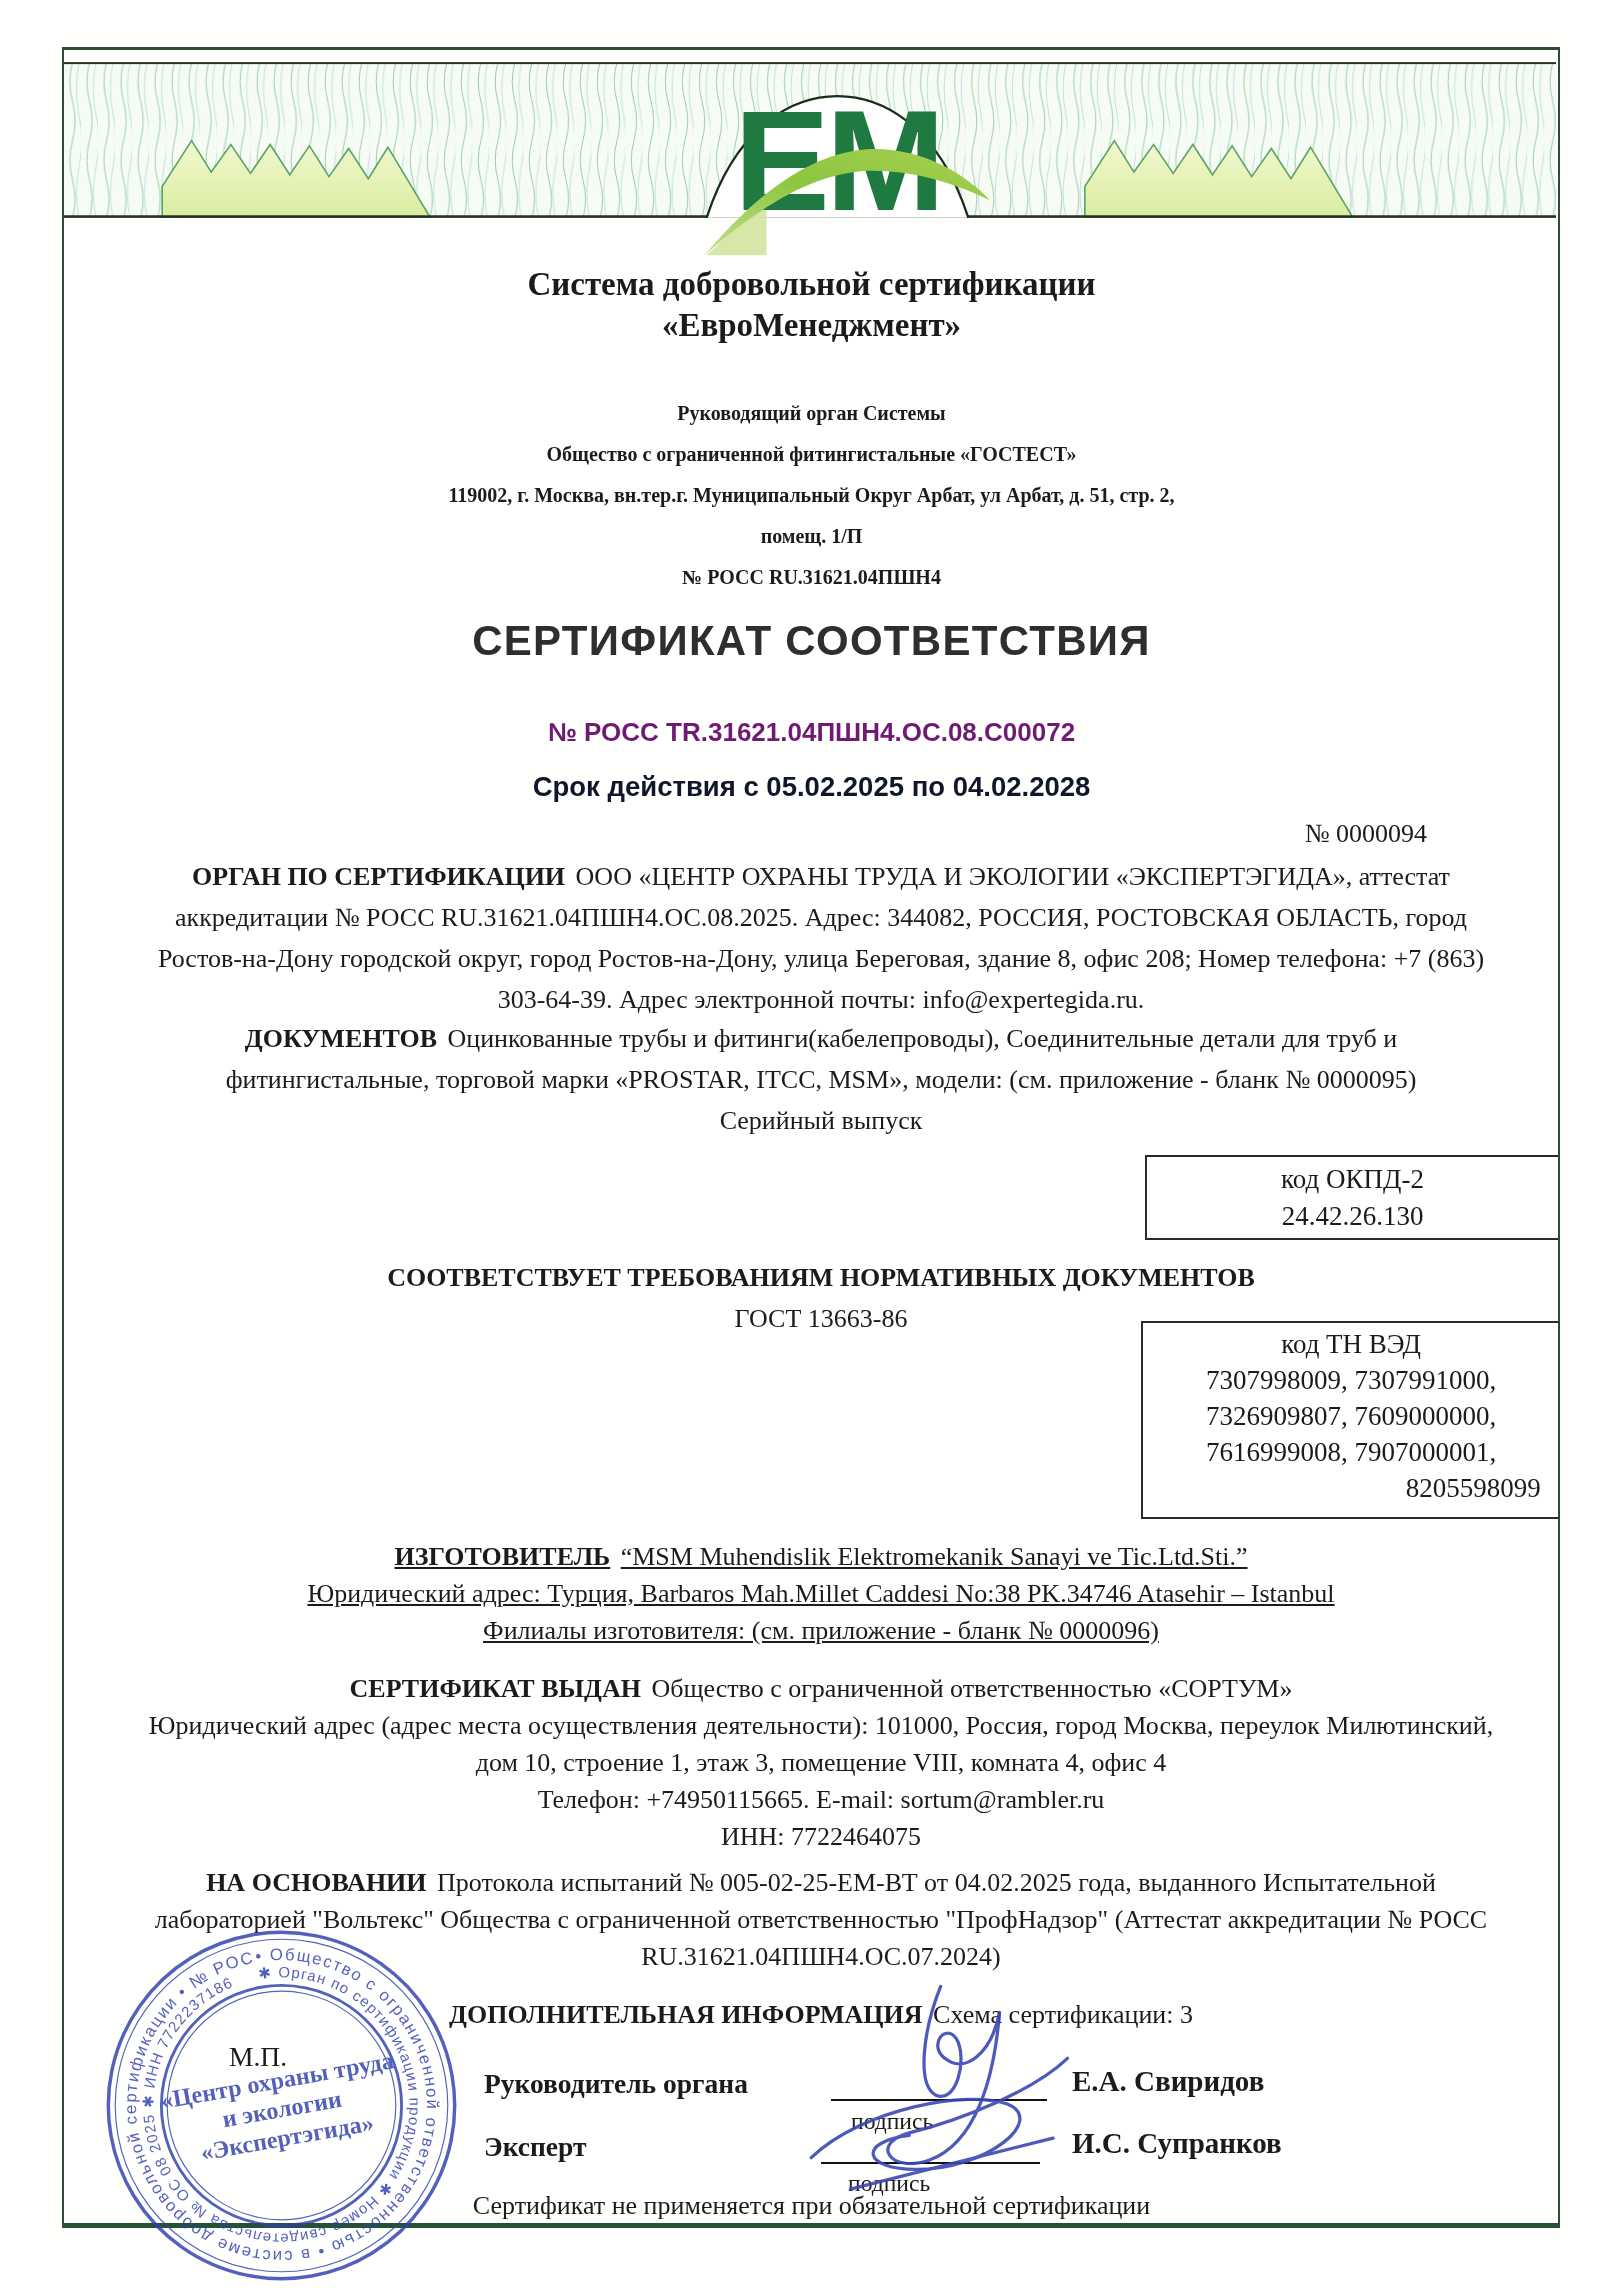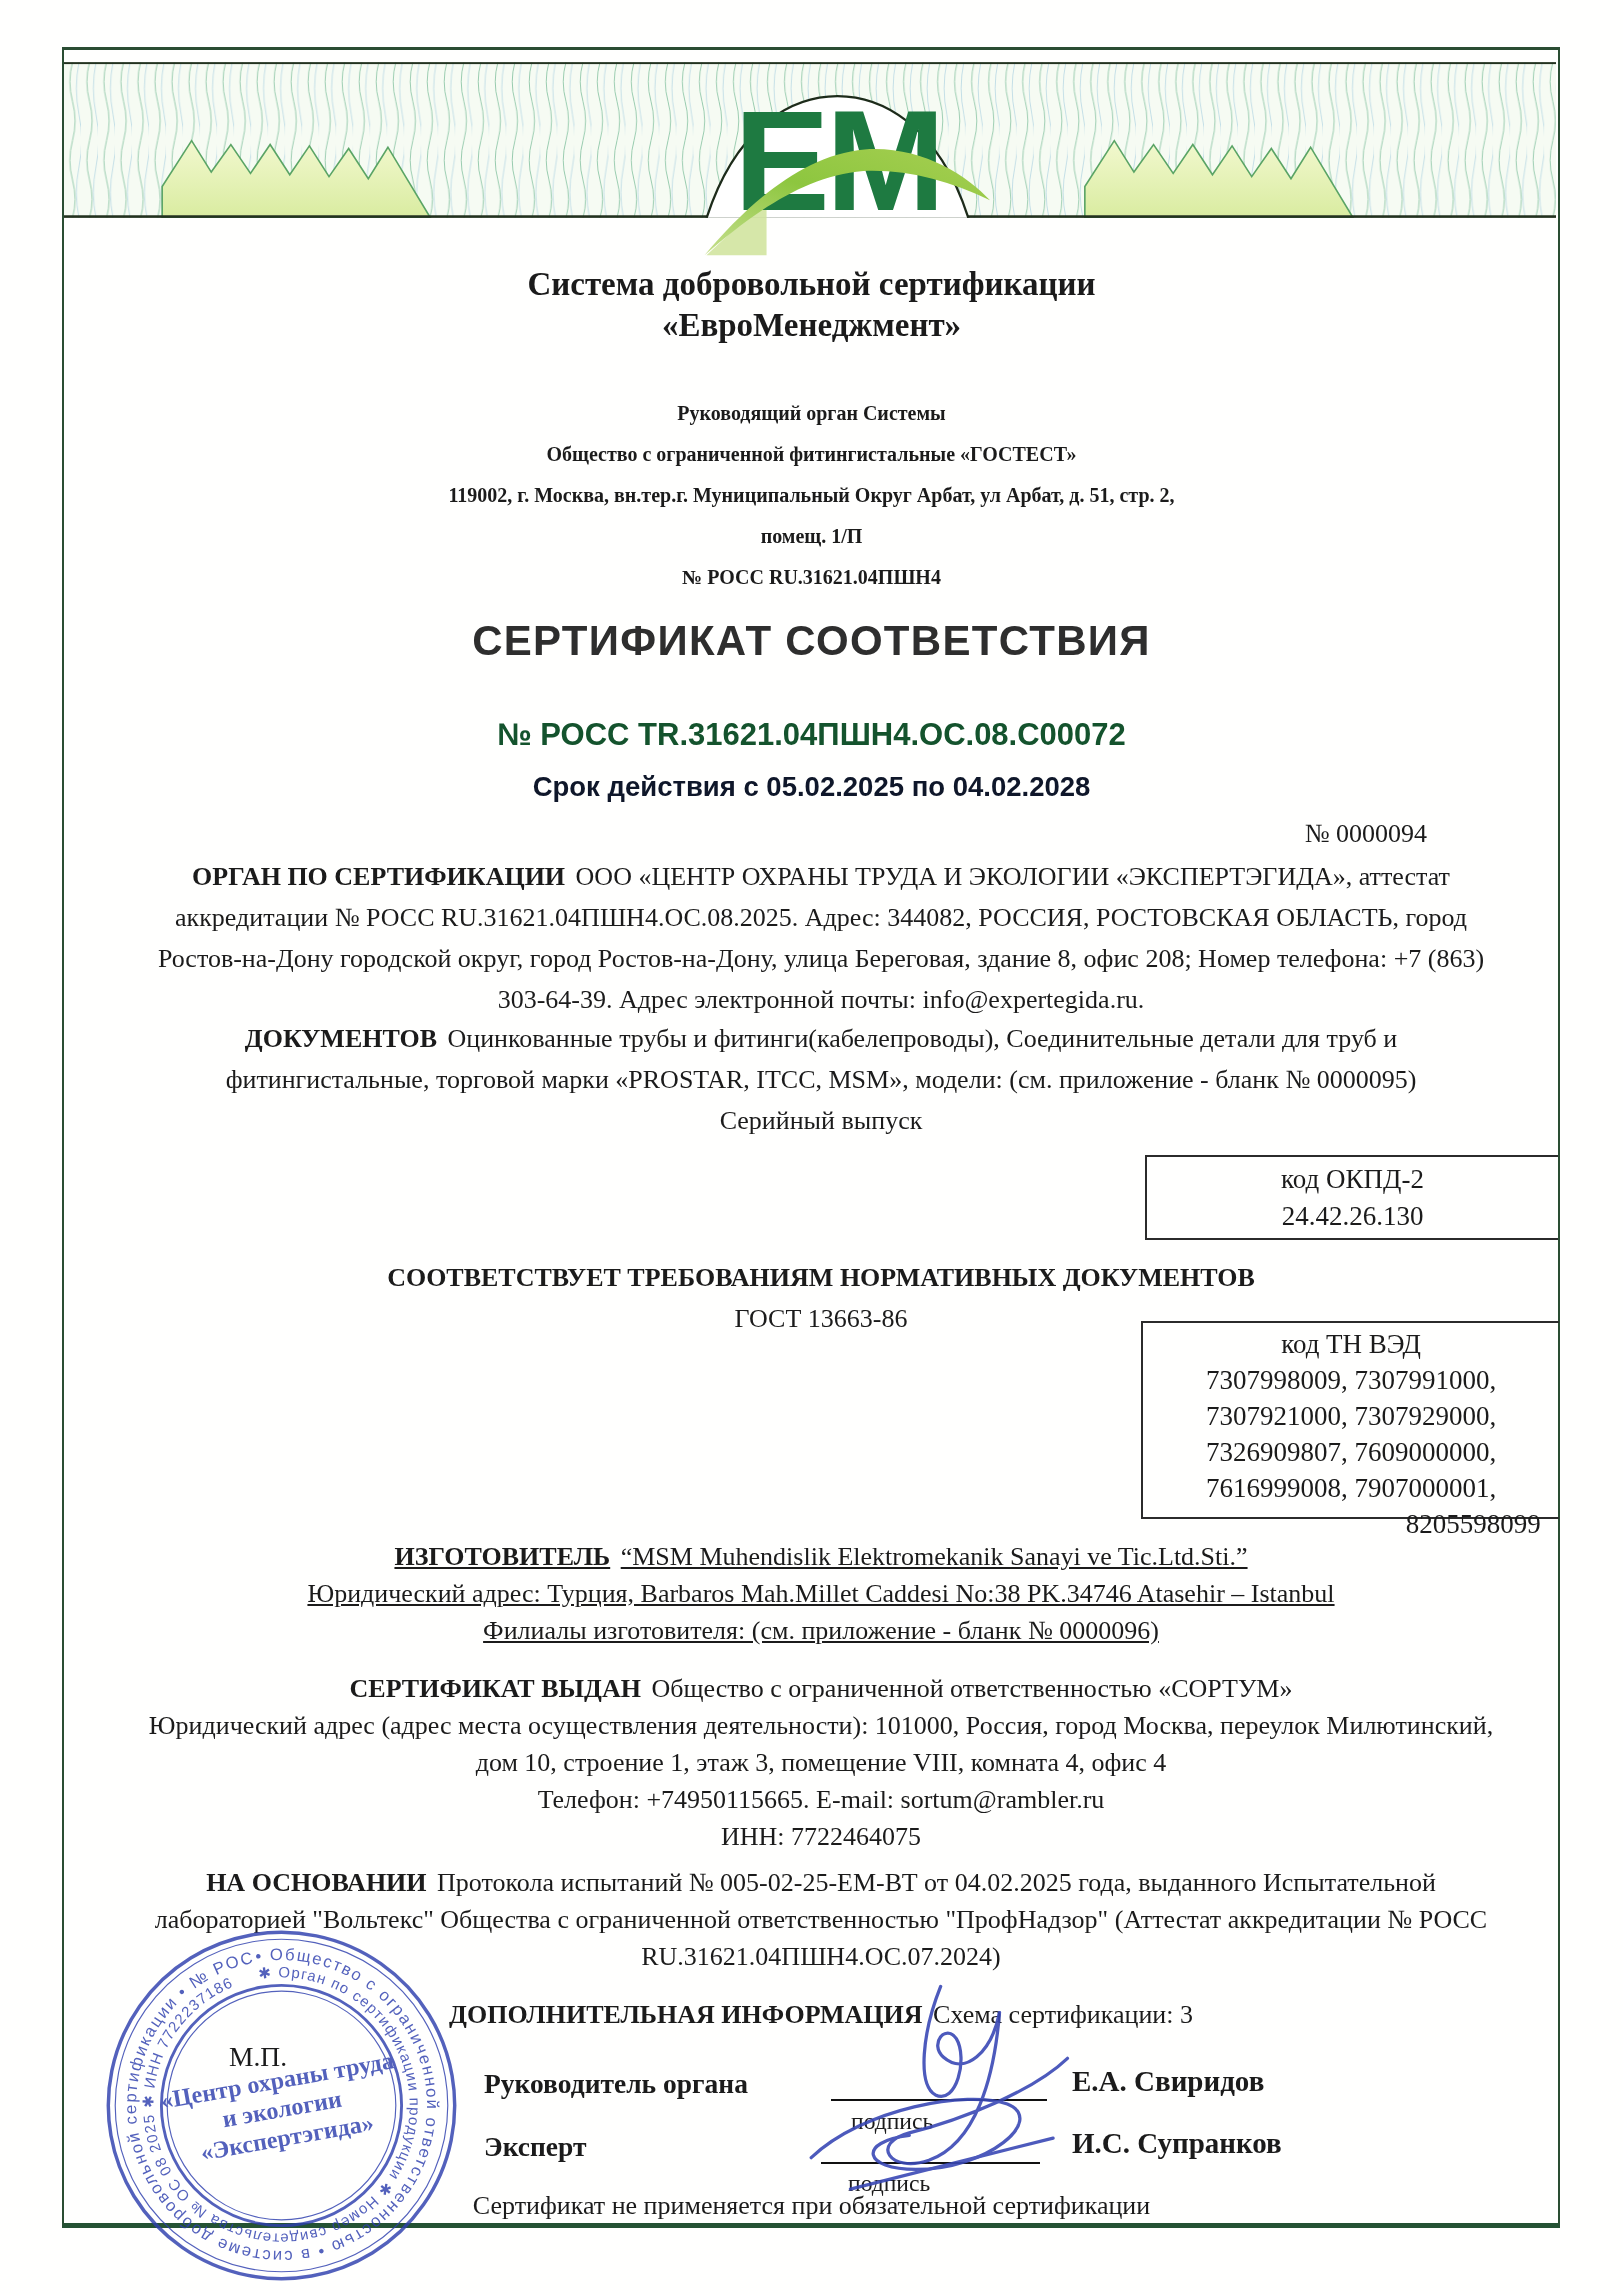--- a/index.html
+++ b/index.html
@@ -8,21 +8,21 @@
   .abs{position:absolute;}
   .ctr{text-align:center;width:1623px;left:0;}
   .b{font-weight:bold;}
   .sans{font-family:"Liberation Sans",sans-serif;}
   .frame{left:62px;top:47px;width:1494px;height:2173px;
          border-left:2px solid #2a4d33;border-right:2px solid #2a4d33;
          border-top:3.9px solid #2a4d33;border-bottom:5.9px solid #245233;}
   .hdr1{font-size:33px;line-height:41px;}
   .gov{font-size:20px;line-height:41px;}
   .title{font-size:42px;letter-spacing:1.3px;color:#2e2e2e;}
-  .certno{font-size:31px;color:#14532d;}
+  .certno{font-size:26px;color:#701a75;}
   .valid{font-size:27.5px;color:#0f172a;}
   .para{font-size:26px;line-height:41px;width:1360px;left:141px;text-align:center;}
   .lbl{font-weight:bold;margin-right:10.5px;}
   .codebox{border-top:2px solid #2b2b2b;border-left:2px solid #2b2b2b;border-bottom:2px solid #2b2b2b;
            font-size:27px;line-height:37px;text-align:center;}
   .tnline{text-align:center;}
   .tnlast{text-align:right;padding-right:18.3px;}
   .sigline{border-bottom:2.6px solid #111;}
   .cap{font-size:23.6px;}
   .name{font-size:29px;font-weight:bold;}
@@ -105,21 +105,20 @@
   </div>
 
   <div class="abs para" style="top:1257px;">
     <div class="b">СООТВЕТСТВУЕТ ТРЕБОВАНИЯМ НОРМАТИВНЫХ ДОКУМЕНТОВ</div>
     <div>ГОСТ 13663-86</div>
   </div>
 
   <div class="abs codebox" style="left:1141px;top:1321px;width:416px;height:191px;padding-top:2.6px;line-height:36px;">
     <div class="tnline">код ТН ВЭД</div>
     <div class="tnline">7307998009, 7307991000,</div>
-    <div class="tnline">7307921000, 7307929000,</div>
     <div class="tnline">7326909807, 7609000000,</div>
     <div class="tnline">7616999008, 7907000001,</div>
     <div class="tnlast">8205598099</div>
   </div>
 
   <div class="abs para" style="top:1538px;line-height:37px;text-decoration:underline;">
     <span class="lbl">ИЗГОТОВИТЕЛЬ</span><span>“MSM Muhendislik Elektromekanik Sanayi ve Tic.Ltd.Sti.”</span>
     <div>Юридический адрес: Турция, Barbaros Mah.Millet Caddesi No:38 PK.34746 Atasehir – Istanbul</div>
     <div>Филиалы изготовителя: (см. приложение - бланк № 0000096)</div>
   </div>

